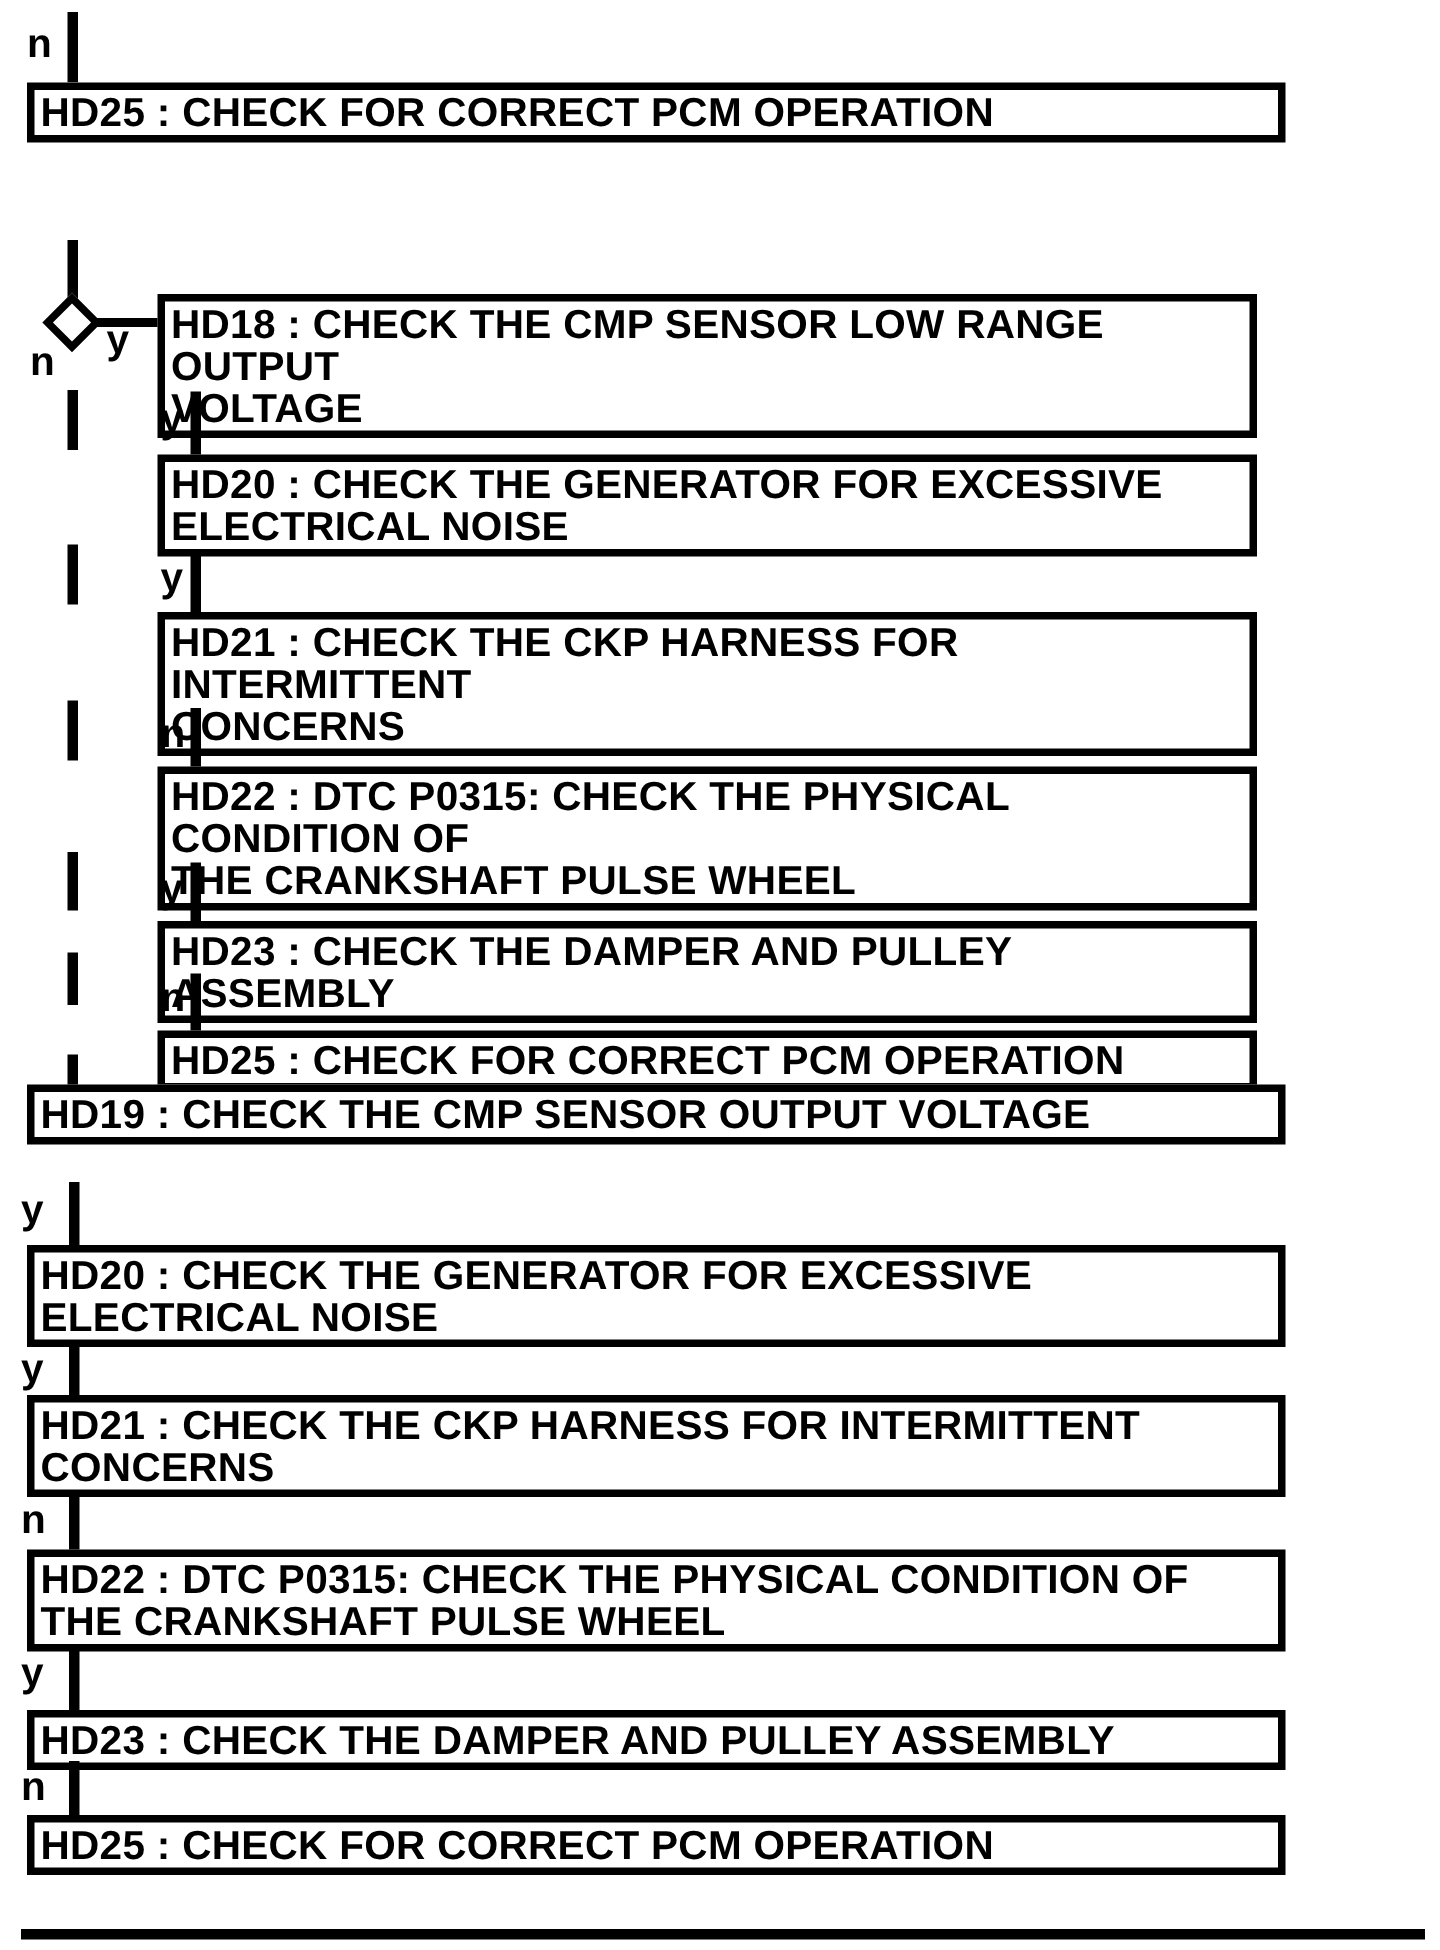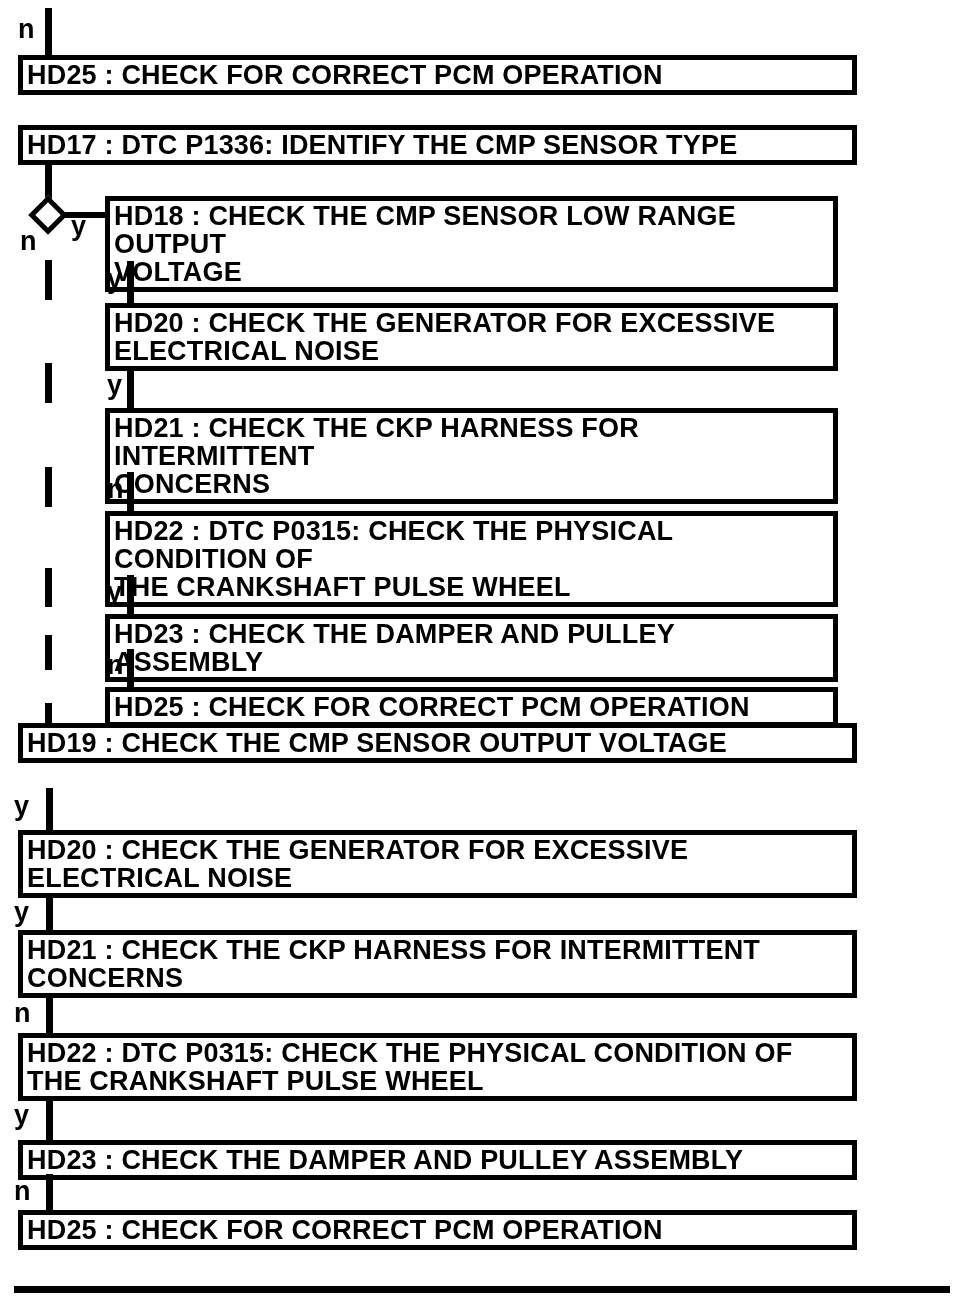--- a/index.html
+++ b/index.html
@@ -21,21 +21,20 @@
 </head>
 <body>
 
 <div id="page">
 
   <div class="lbl" style="left:18px;top:16px">n</div>
   <div class="vline" style="left:45px;top:8px;height:47px"></div>
 
   <div class="box full" style="top:55px">HD25 : CHECK FOR CORRECT PCM OPERATION</div>
 
-  <div class="box full" style="top:125px">HD17 : DTC P1336: IDENTIFY THE CMP SENSOR TYPE</div>
   <div class="vline" style="left:45px;top:160px;height:40px"></div>
 
   <div class="diamond"></div>
   <div class="hline" style="left:64px;top:212px;width:45px"></div>
   <div class="lbl" style="left:71px;top:213px">y</div>
   <div class="lbl" style="left:20px;top:228px">n</div>
 
   <div class="vline" style="left:45px;top:260px;height:40px"></div>
   <div class="vline" style="left:45px;top:363px;height:40px"></div>
   <div class="vline" style="left:45px;top:467px;height:40px"></div>

